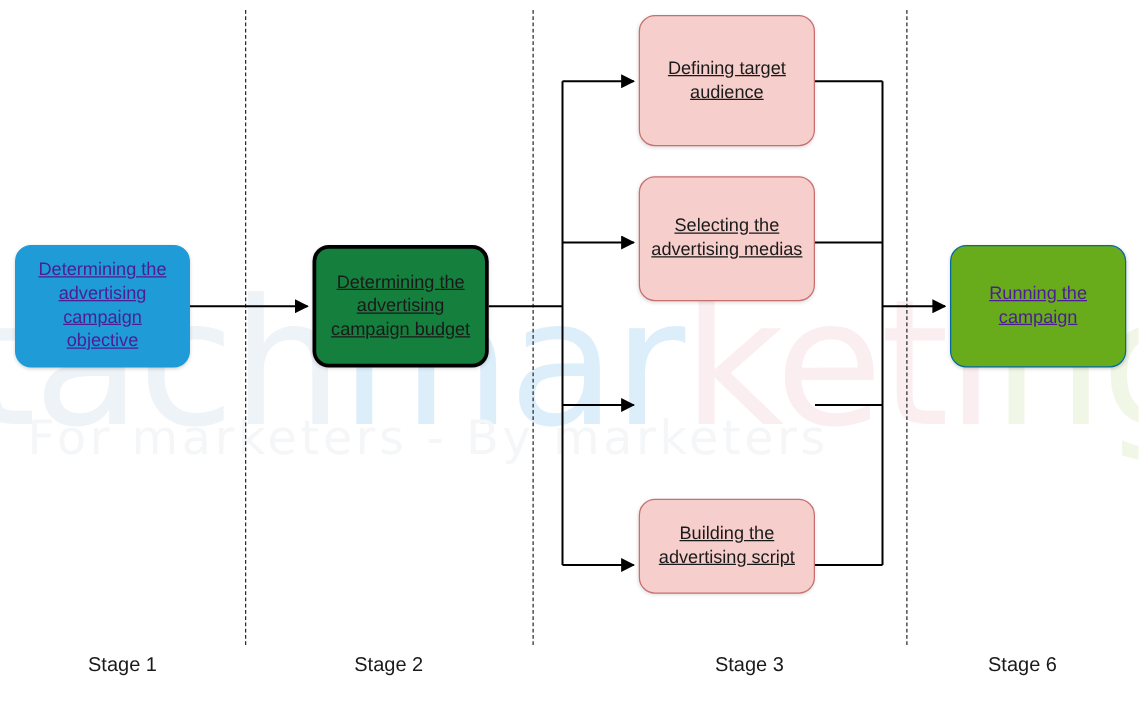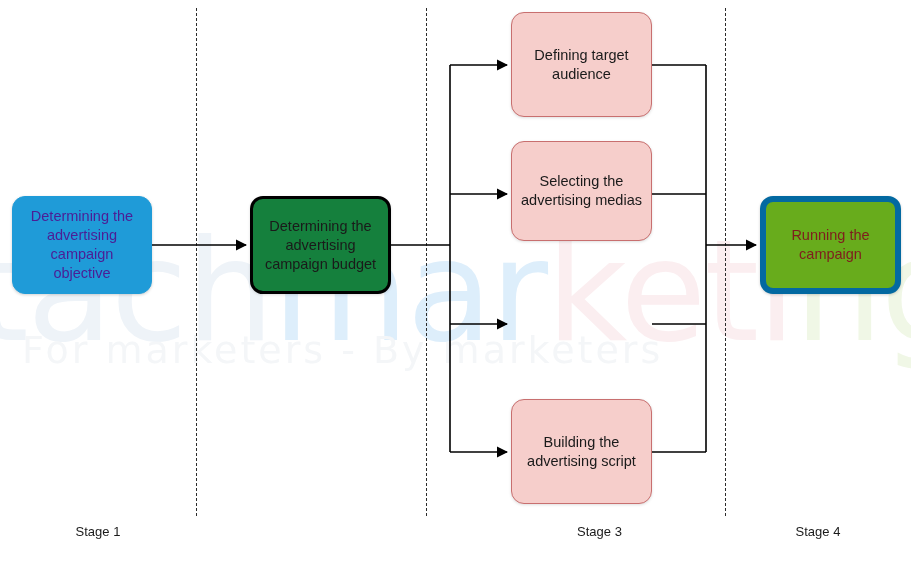--- a/index.html
+++ b/index.html
@@ -76,20 +76,21 @@
     box-sizing: border-box;
     border-radius: 13px;
     display: flex;
     align-items: center;
     justify-content: center;
     text-align: center;
     font-size: 14.5px;
     line-height: 19px;
     z-index: 4;
     padding: 4px 9px;
+    text-decoration: underline;
   }
   .node-blue-solid {
     background: #1f9bd8;
     color: #4c1d95;
     border: 1px solid #1f9bd8;
     box-shadow: 0 1px 3px rgba(0,0,0,0.18);
   }
   .node-blue-light {
     background: #15803d;
     color: #1a1a1a;
@@ -97,30 +98,30 @@
     box-shadow: 0 1px 3px rgba(0,0,0,0.13);
   }
   .node-pink {
     background: #f6cecb;
     color: #1a1a1a;
     border: 1px solid #c86f6f;
     box-shadow: 0 1px 3px rgba(0,0,0,0.13);
   }
   .node-green {
     background: #68ac1c;
-    color: #7f1d1d;
-    border: 6px solid #0369a1;
+    color: #4c1d95;
+    border: 1px solid #0369a1;
     box-shadow: 0 1px 3px rgba(0,0,0,0.18);
   }
 
   
   .stage-label {
     position: absolute;
     top: 524px;
-    font-size: 13px;
+    font-size: 16px;
     color: #1a1a1a;
     text-align: center;
     z-index: 4;
     white-space: nowrap;
   }
 </style>
 </head>
 <body>
 
 <div id="canvas">
@@ -166,21 +167,22 @@
 
   <div class="node node-blue-solid" style="left:12px; top:196px; width:140px; height:98px;">Determining the advertising campaign objective</div>
 
   <div class="node node-blue-light" style="left:250px; top:196px; width:141px; height:98px;">Determining the advertising campaign budget</div>
 
   <div class="node node-pink" style="left:511px; top:12px; width:141px; height:105px;">Defining target audience</div>
 
   <div class="node node-pink" style="left:511px; top:141px; width:141px; height:100px;">Selecting the advertising medias</div>
 
 
-  <div class="node node-pink" style="left:511px; top:399px; width:141px; height:105px;">Building the advertising script</div>
+  <div class="node node-pink" style="left:511px; top:399px; width:141px; height:76px;">Building the advertising script</div>
 
   <div class="node node-green" style="left:760px; top:196px; width:141px; height:98px;">Running the campaign</div>
 
   <div class="stage-label" style="left:0px; width:196px;">Stage 1</div>
+  <div class="stage-label" style="left:196px; width:230px;">Stage 2</div>
   <div class="stage-label" style="left:450px; width:299px;">Stage 3</div>
-  <div class="stage-label" style="left:725px; width:186px;">Stage 4</div>
+  <div class="stage-label" style="left:725px; width:186px;">Stage 6</div>
 
 </div>
 
 </body></html>

